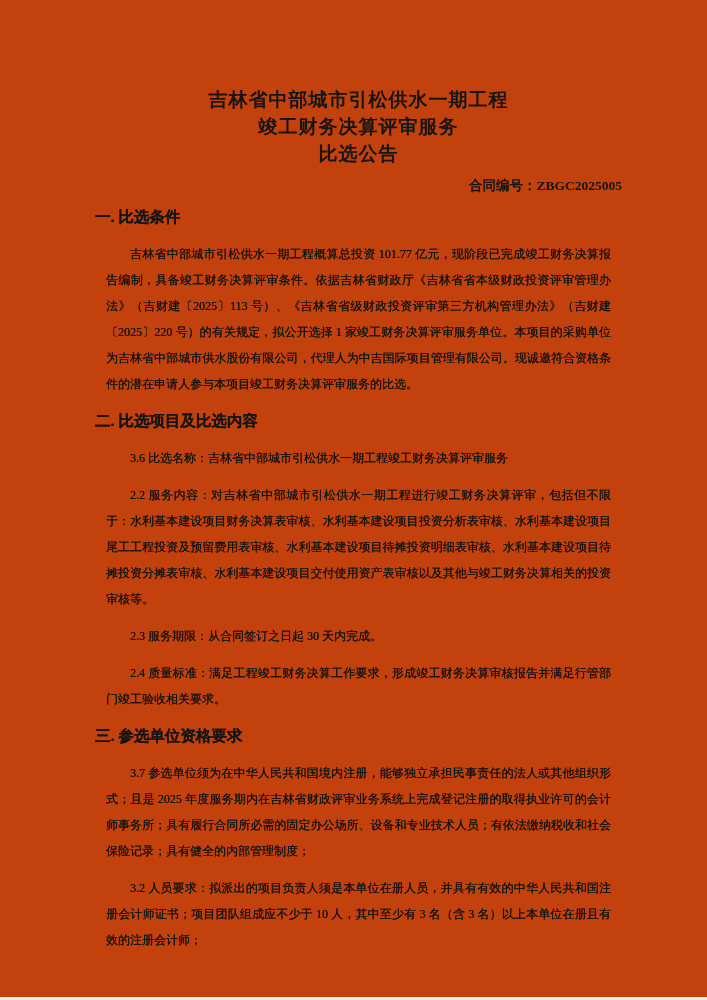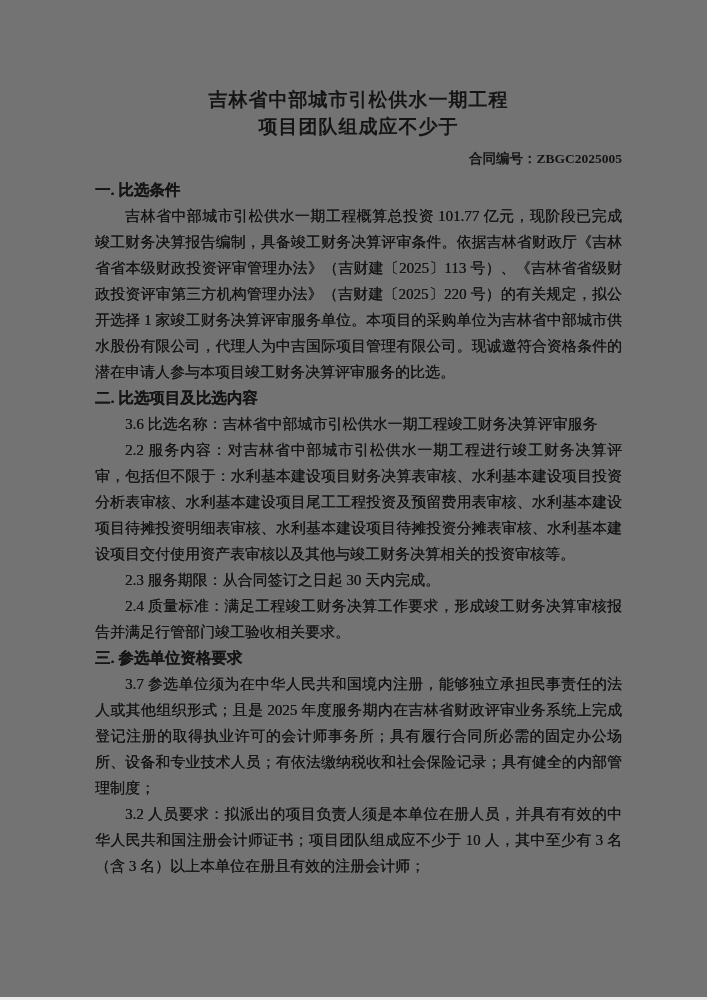--- a/index.html
+++ b/index.html
@@ -5,21 +5,21 @@
   html, body {
     margin: 0;
     padding: 0;
     background: #ffffff;
   }
   .page {
     position: relative;
     width: 707px;
     height: 1000px;
     box-sizing: border-box;
-    background: #737373;
+    background: #c2410c;
     color: #151515;
     font-family: "Liberation Serif", "DejaVu Serif", serif;
     padding: 86px 85px 0 95px;
     overflow: hidden;
   }
   .doc-title {
     text-align: center;
     font-weight: bold;
     font-size: 19px;
     line-height: 27px;
@@ -36,22 +36,22 @@
     margin: 0;
     font-size: 15.5px;
     font-weight: bold;
     line-height: 26px;
     text-shadow: 0.2px 0 0 currentColor;
   }
   .sec-h.first {
     margin-top: 8px;
   }
   .page p {
-    margin: 0;
-    font-size: 15px;
+    margin: 11px;
+    font-size: 12px;
     line-height: 26px;
     text-align: justify;
     text-indent: 2em;
     text-shadow: 0.25px 0 0 currentColor;
   }
   .scan-edge {
     position: absolute;
     left: 0;
     right: 0;
     bottom: 0;
@@ -59,21 +59,22 @@
     background: #e9ebed;
   }
 </style>
 </head>
 <body>
 
 <div class="page">
 
   <div class="doc-title">
     <div>吉林省中部城市引松供水一期工程</div>
-    <div>项目团队组成应不少于</div>
+    <div>竣工财务决算评审服务</div>
+    <div>比选公告</div>
   </div>
 
   <div class="contract">合同编号：ZBGC2025005</div>
 
   <section>
     <h2 class="sec-h first">一. 比选条件</h2>
     <p>吉林省中部城市引松供水一期工程概算总投资 101.77 亿元，现阶段已完成竣工财务决算报告编制，具备竣工财务决算评审条件。依据吉林省财政厅《吉林省省本级财政投资评审管理办法》（吉财建〔2025〕113 号）、《吉林省省级财政投资评审第三方机构管理办法》（吉财建〔2025〕220 号）的有关规定，拟公开选择 1 家竣工财务决算评审服务单位。本项目的采购单位为吉林省中部城市供水股份有限公司，代理人为中吉国际项目管理有限公司。现诚邀符合资格条件的潜在申请人参与本项目竣工财务决算评审服务的比选。</p>
   </section>
 
   <section>

